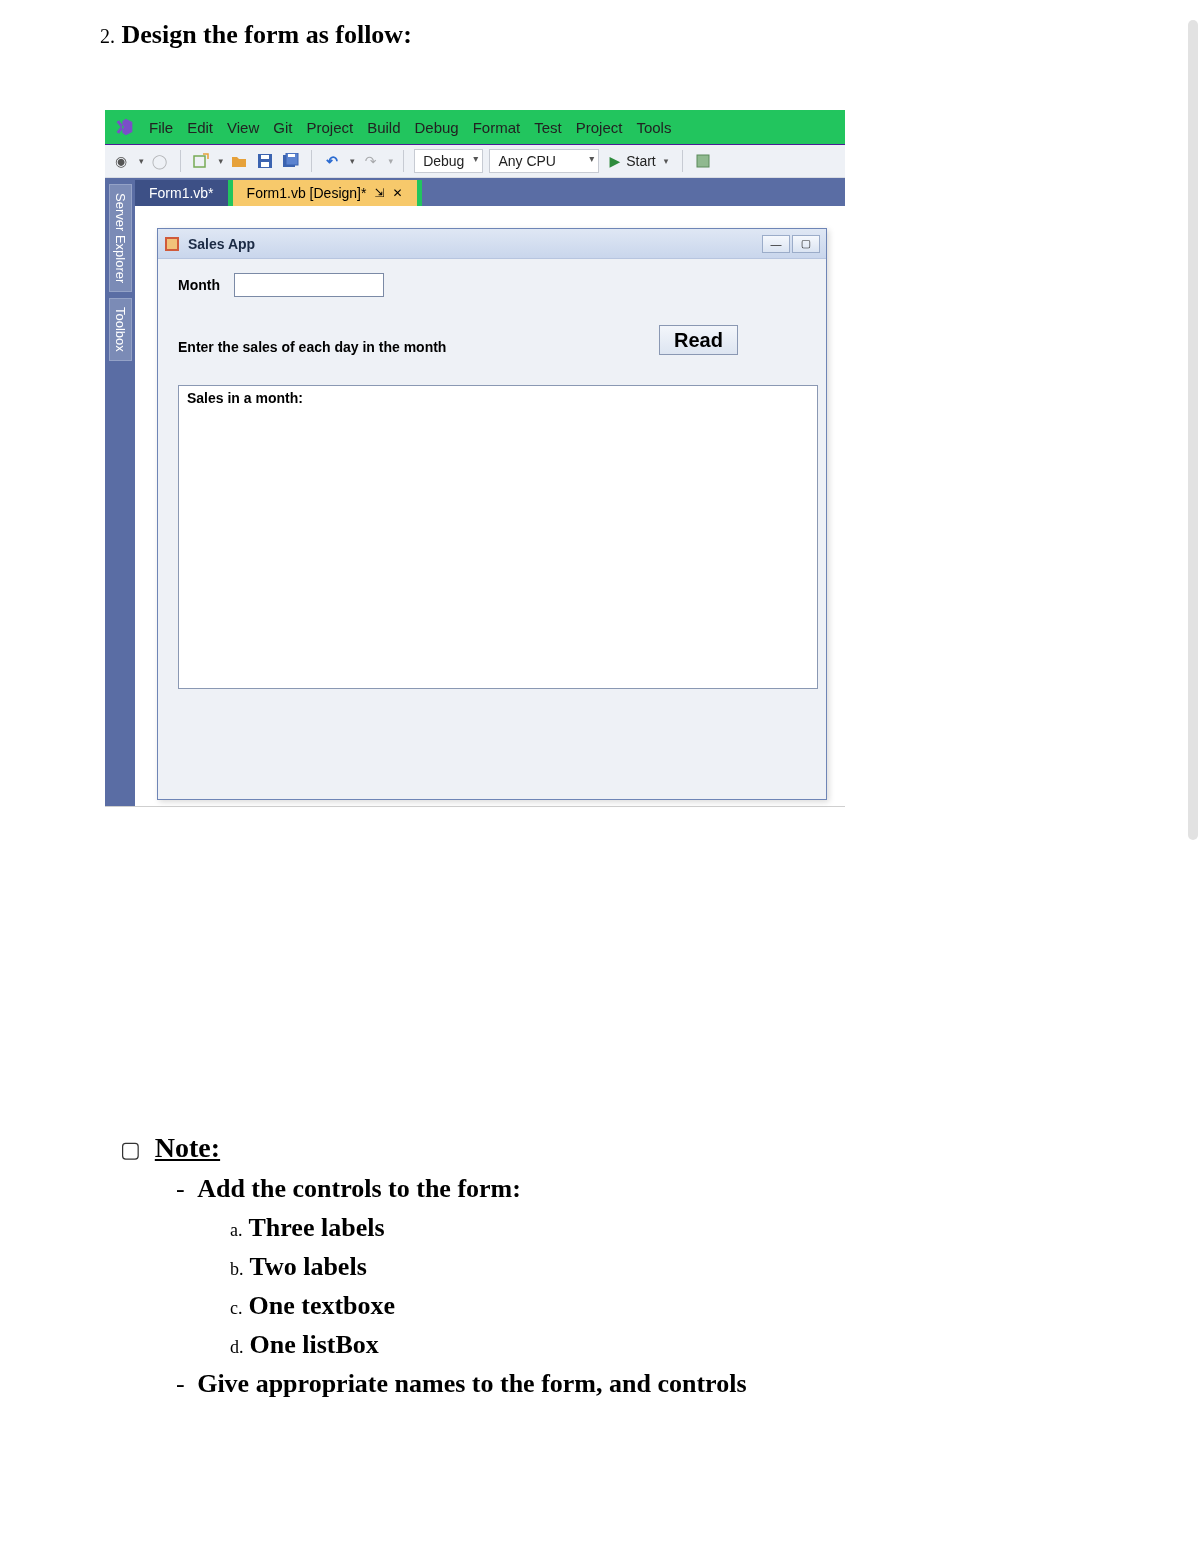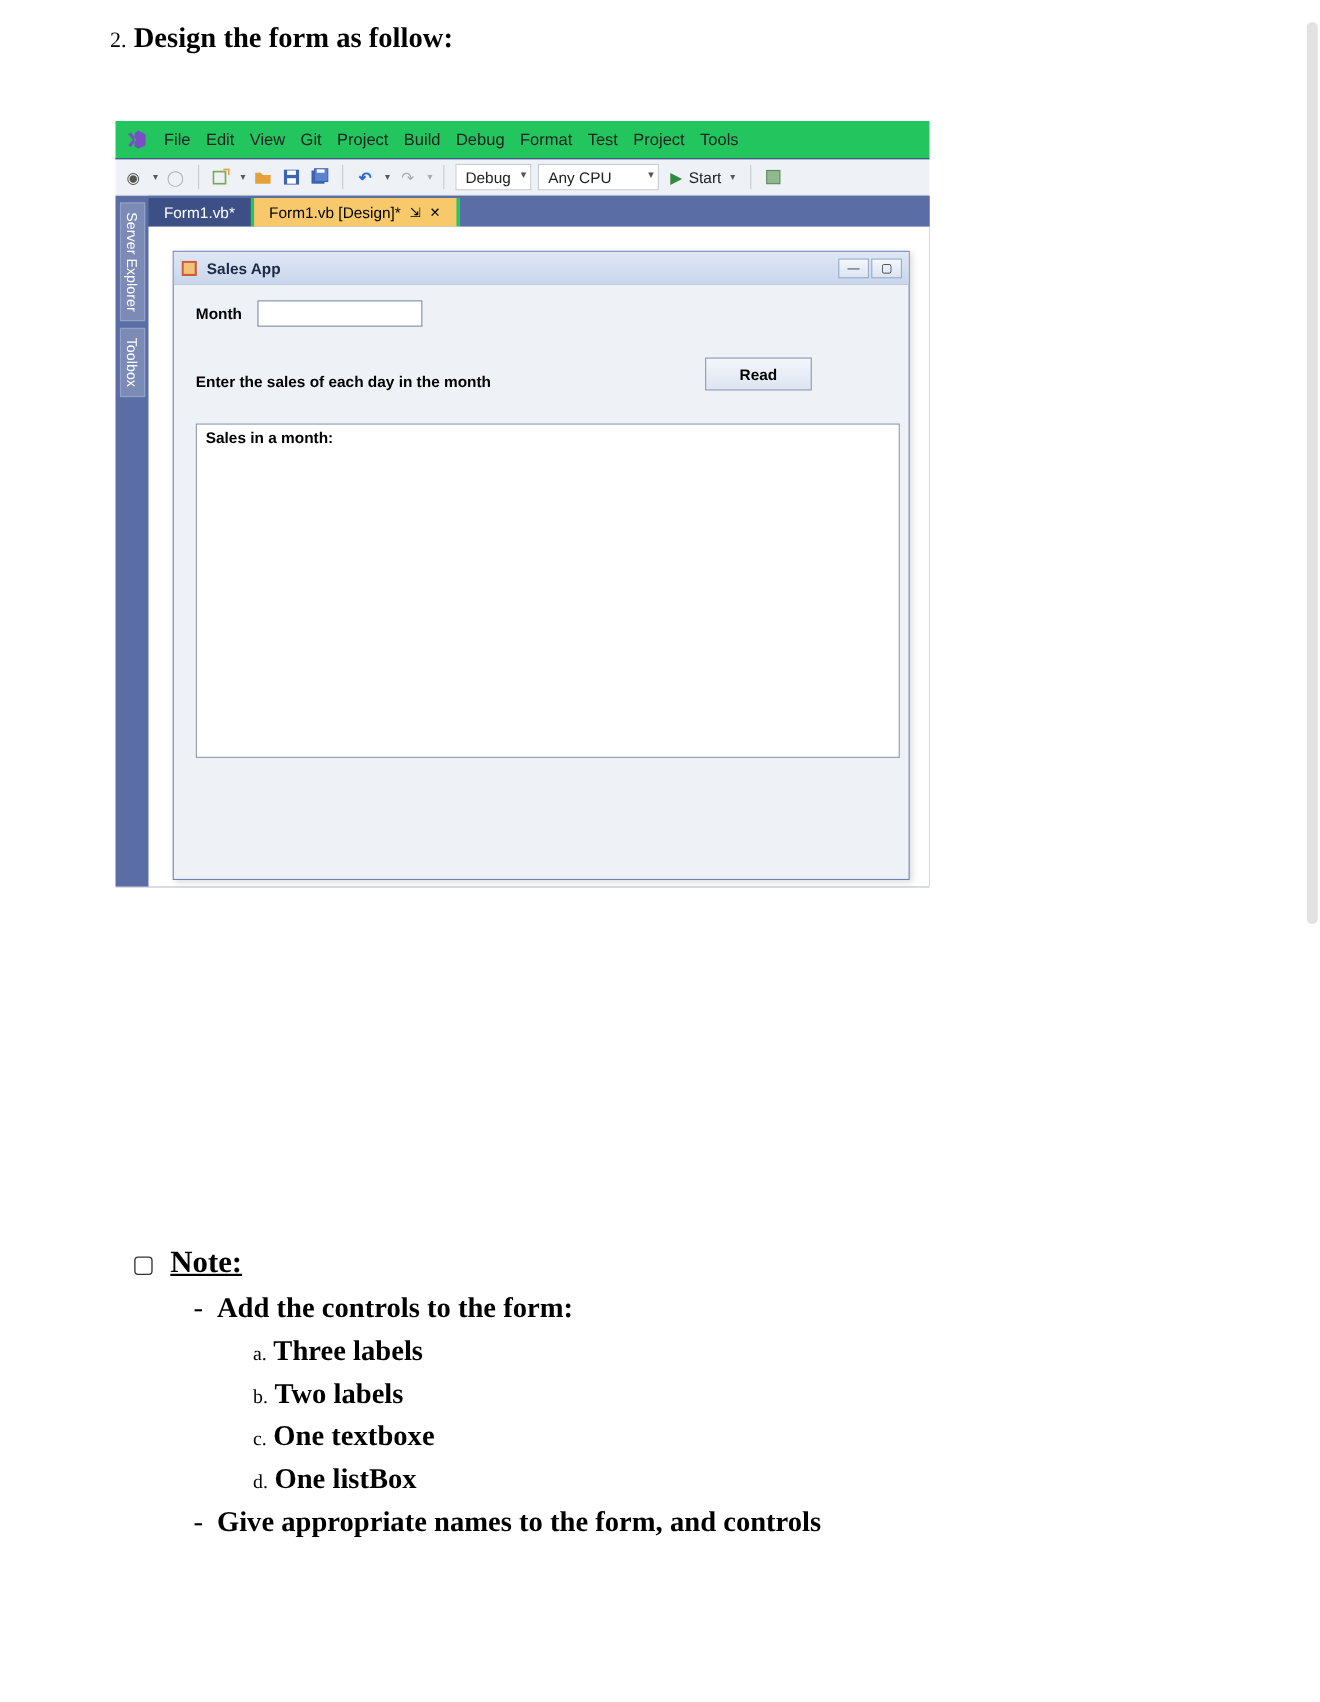--- a/index.html
+++ b/index.html
@@ -114,21 +114,21 @@
   .doc-tabs {
     display: flex;
     background: #5a6da4;
     padding-top: 2px;
   }
   .doc-tab {
     padding: 5px 14px;
     font-size: 14px;
     color: #fff;
     background: #3d5086;
-    border-right: 3px solid #22c55e;
+    border-right: 5px solid #22c55e;
     display: flex; align-items: center; gap: 8px;
     cursor: default;
   }
   .doc-tab.active {
     background: #f7c96b;
     color: #000;
   }
   .doc-tab .pin, .doc-tab .close {
     font-size: 12px;
   }
@@ -191,25 +191,25 @@
     border: 1px solid #7b8aa6;
     background: #fff;
   }
   .prompt-row {
     margin-top: 28px;
     display: flex; align-items: flex-end; justify-content: space-between;
     width: 560px;
     font-weight: bold;
   }
   .btn {
-    width: 97px; height: 30px;
+    width: 79px; height: 30px;
     border: 1px solid #8a98b3;
     background: linear-gradient(#f3f6fb,#dde5f1);
     display: inline-flex; align-items: center; justify-content: center;
-    font-size: 14px;
+    font-size: 20px;
   }
   .listbox {
     margin-top: 30px;
     width: 640px;
     height: 304px;
     border: 1px solid #8a98b3;
     background: #fff;
     padding: 4px 8px;
     font-weight: bold;
   }

